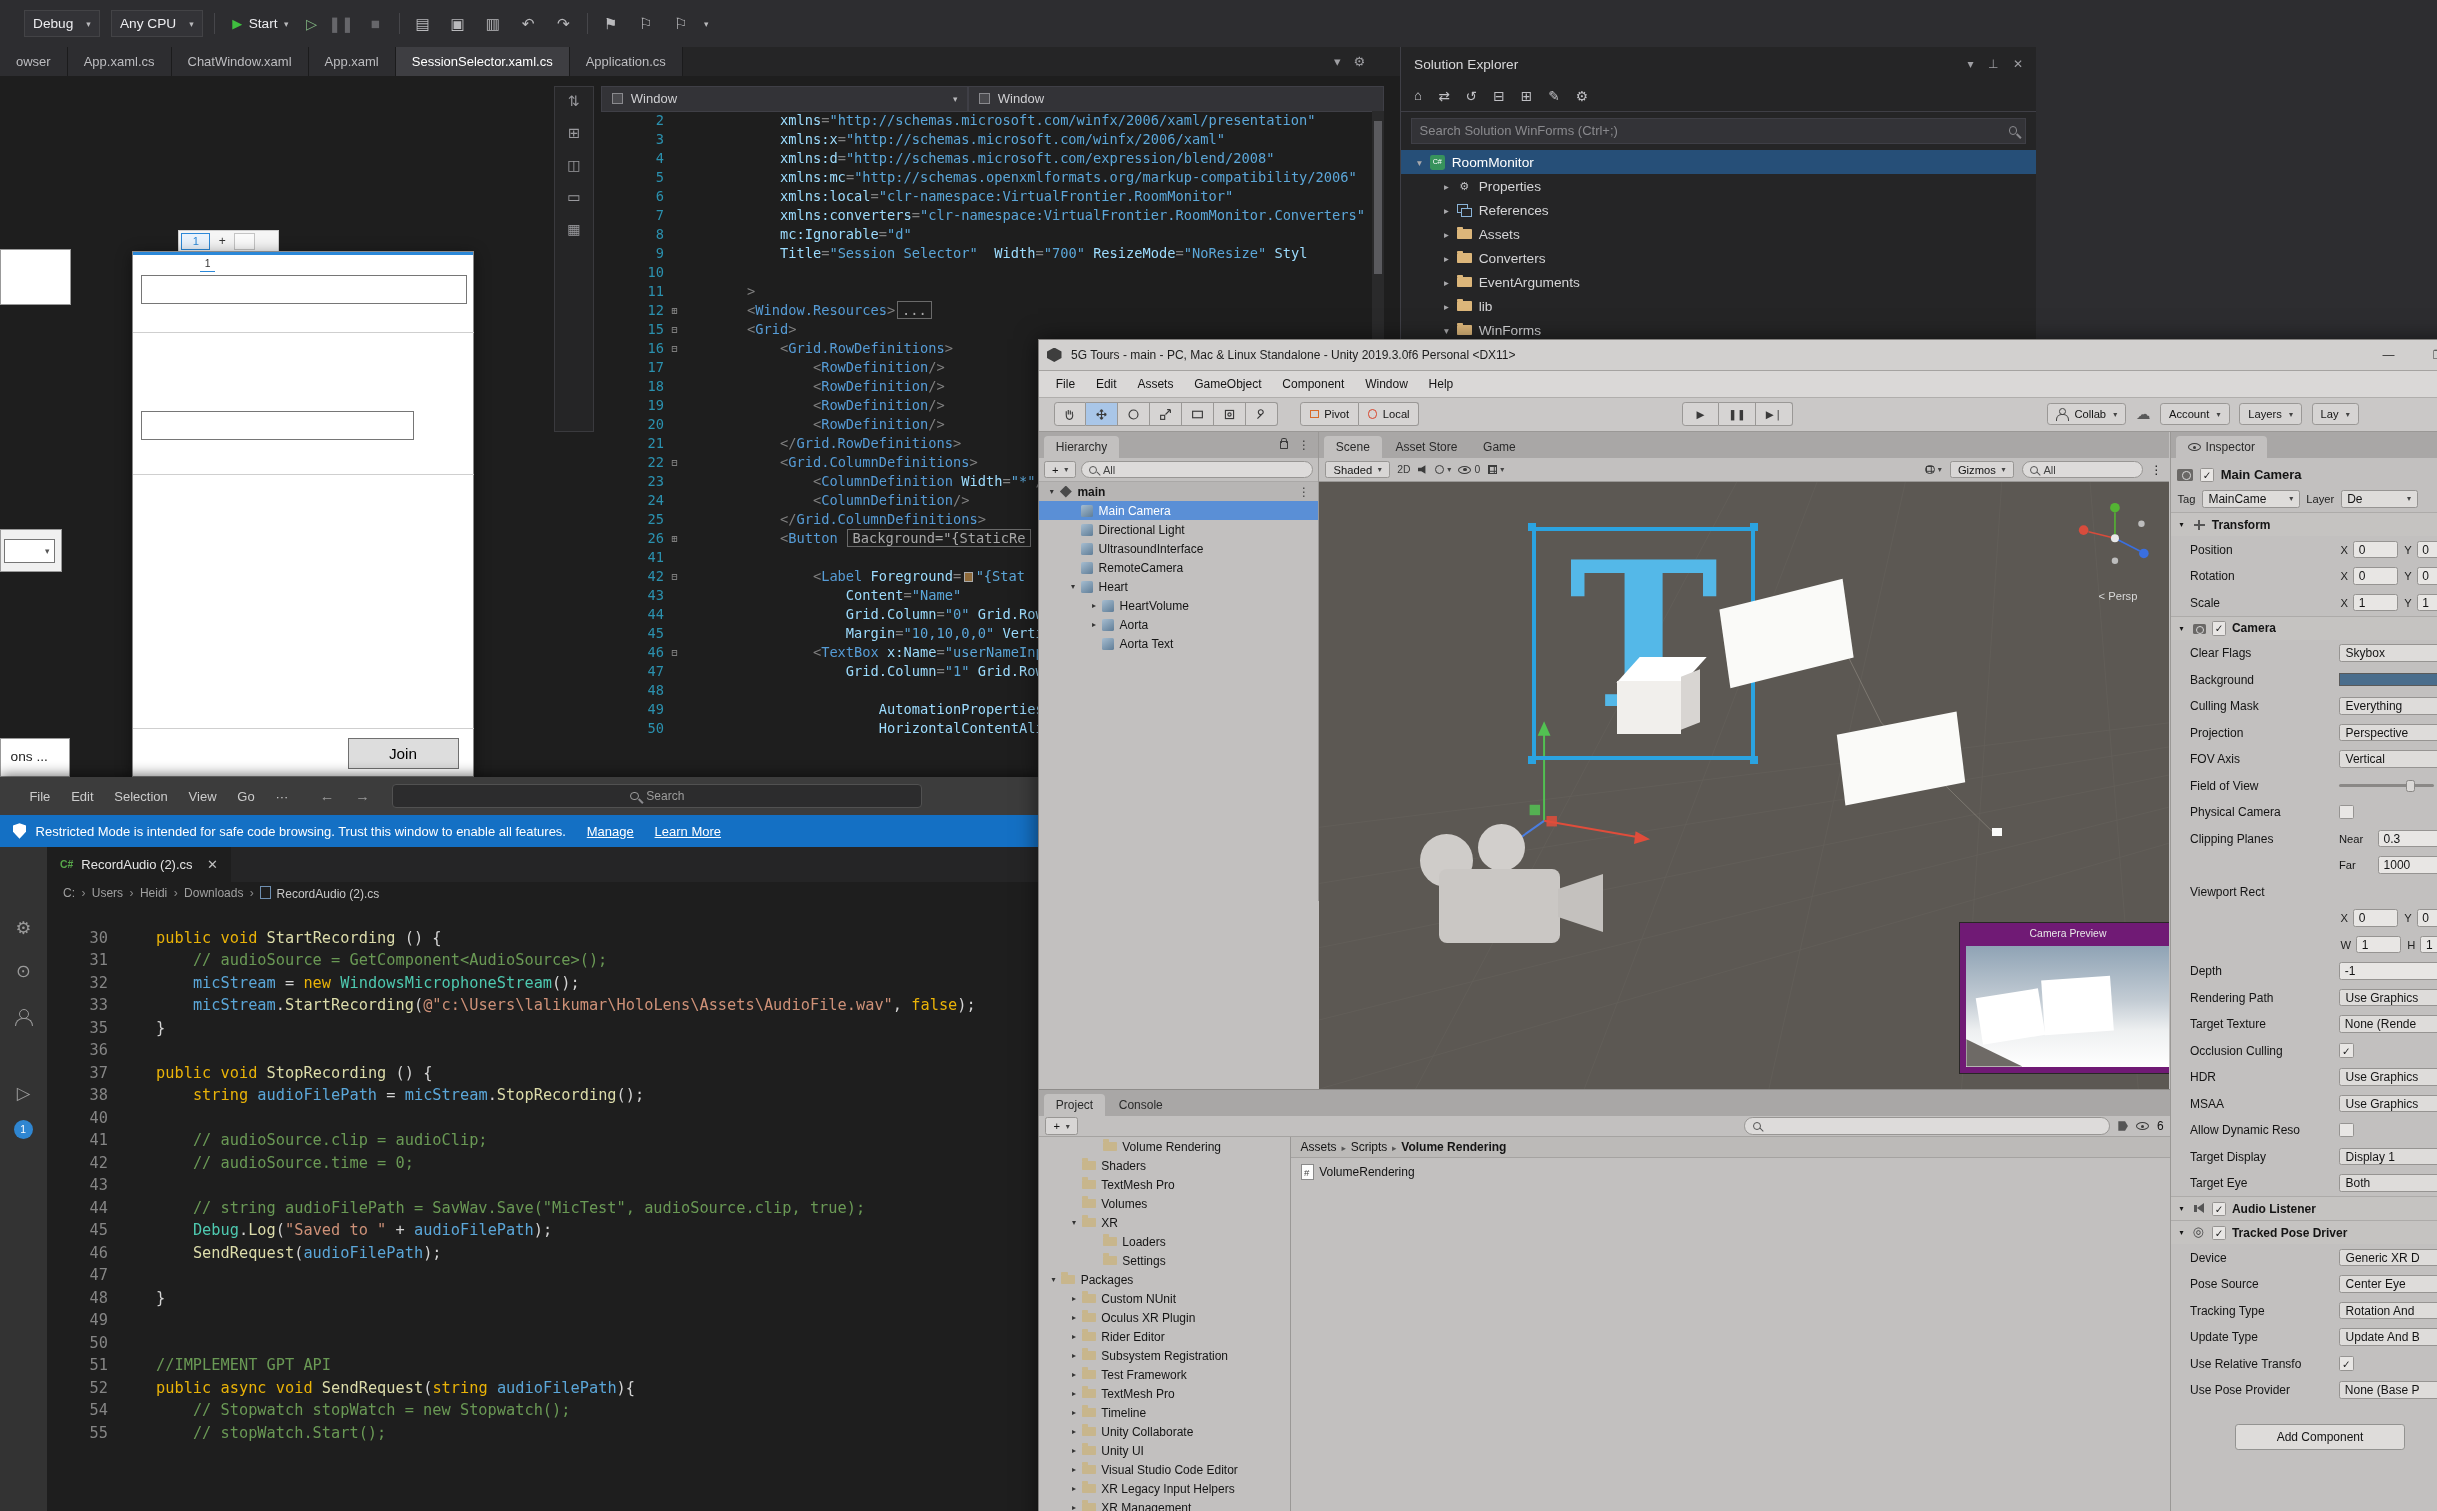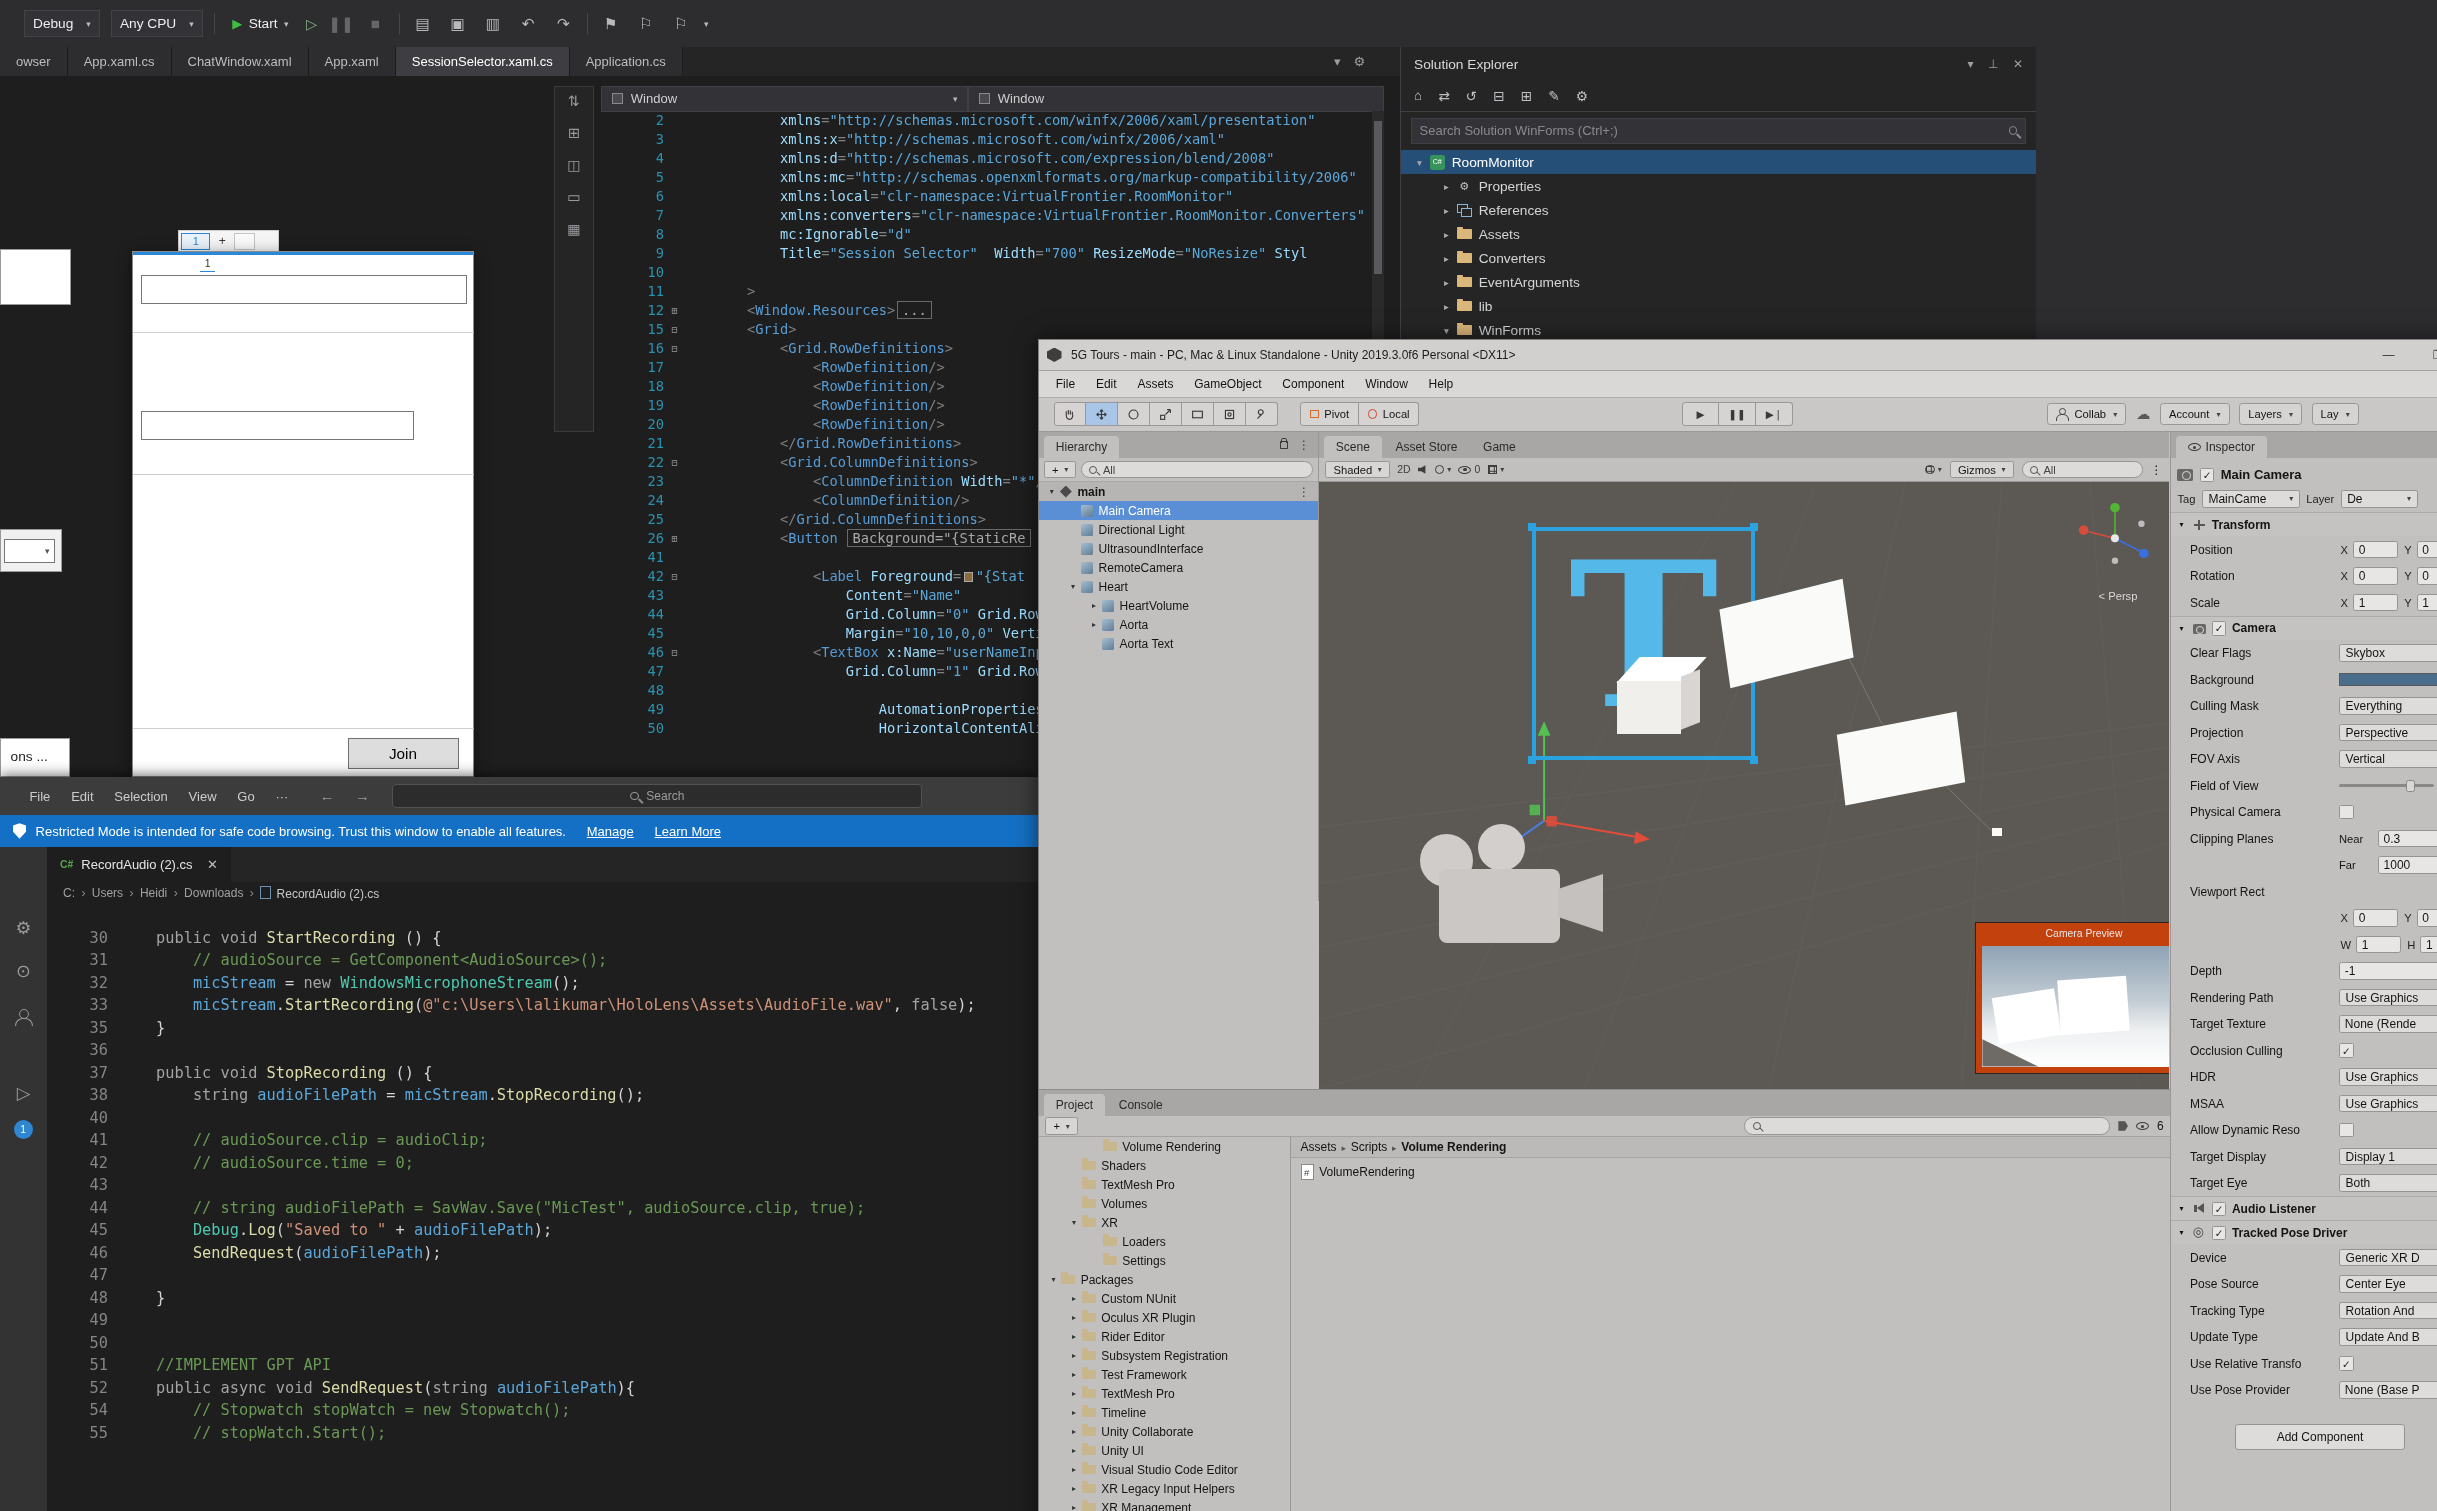--- a/index.html
+++ b/index.html
@@ -24,21 +24,21 @@
   .vs-editor{position:absolute;left:0;top:76px;width:1400px;height:1436px;background:#1e1e1e;z-index:1}
   .vs-strip{position:absolute;left:554px;top:9.6px;width:40px;height:346px;background:#252526;border:0.8px solid #3a3a3e;display:flex;flex-direction:column;align-items:center;padding-top:6.4px;gap:16px;color:#9a9a9e;font-size:14.5px}
   .vs-ph{position:absolute;top:9.6px;height:26px;background:#333337;border:0.8px solid #3f3f46;color:#cfcfd2;font-size:13px;display:flex;align-items:center;gap:8px;padding:0 9.6px}
   .ph-ic{width:11.2px;height:11.2px;border:0.8px solid #8a8a8e;background:#4a4a4e}
   .vs-code{position:absolute;left:601px;top:35px;width:767px;height:739px;font:13.7px/19px "DejaVu Sans Mono","Liberation Mono",monospace;overflow:hidden}
   .cl{display:flex;height:19px}
   .cl .ln{width:63px;text-align:right;color:#2b91af;flex:none}
   .cl .fold{width:21px;text-align:center;color:#9a9a9a;font-size:9.6px;line-height:19px;flex:none}
   .cl .ct{white-space:pre;flex:none;padding-left:29px}
   .tk-p{color:#808080}.tk-a{color:#9cdcfe}.tk-v{color:#5ba7d9}.tk-t{color:#569cd6}.tk-x{color:#d4d4d4}
-  .tk-k{color:#a3a3a3}.tk-m{color:#dcdcaa}.tk-s{color:#ce9178}.tk-c{color:#6a9955}.tk-ty{color:#4ec9b0}
+  .tk-k{color:#eab308}.tk-m{color:#dcdcaa}.tk-s{color:#ce9178}.tk-c{color:#6a9955}.tk-ty{color:#4ec9b0}
   .tk-fb{border:0.8px solid #6a6a6a;padding:0 4px;color:#a8a8a8;margin:0 1.6px}
   .tk-cb{display:inline-block;width:9.6px;height:9.6px;background:#8e6a3a;border:0.8px solid #aaa;margin:0 2.4px;vertical-align:-0.8px}
   .vs-scroll{position:absolute;left:1372px;top:35px;width:12px;height:699px;background:#2a2a2b}
   .vs-scroll .thumb{position:absolute;left:1.6px;top:9.6px;width:8.8px;height:153px;background:#5a5a5e}
   .vs-solexp{position:absolute;left:1400px;top:47px;width:636px;height:1465px;background:#252526;border-left:0.8px solid #3f3f46;color:#ccc;z-index:1}
   .se-head{display:flex;align-items:center;height:34px;padding:0 13px;font-size:13.7px;color:#d8d8da;gap:14.5px}
   .se-head .sp{flex:1}
   .se-hicon{color:#9f9fa3;font-size:12px}
   .se-tools{display:flex;gap:16px;padding:0 13px;height:30.5px;align-items:center;color:#c0c0c4;font-size:13.7px;border-bottom:0.8px solid #3f3f46}
   .se-search{margin:6.4px 9.6px;height:26px;background:#333337;border:0.8px solid #3f3f46;display:flex;align-items:center;padding:0 8px;color:#8a8a8e;font-size:13px}
@@ -173,21 +173,21 @@
   .quad{position:absolute;background:#fafaf8}
   .cube{position:absolute;left:298px;top:175px;width:88px;height:80px}
   .c-top{position:absolute;left:11.2px;top:0;width:67px;height:26px;background:#fff;transform:skewX(-42deg)}
   .c-front{position:absolute;left:0;top:24px;width:64px;height:53px;background:#f1efec}
   .c-side{position:absolute;left:64px;top:16px;width:19px;height:53px;background:#d8d5d2;transform:skewY(-22deg)}
   .cam{position:absolute;left:88px;top:337px;width:201px;height:141px}
   .cam .body{position:absolute;left:32px;top:50px;width:121px;height:74px;background:#cac7c4;border-radius:8px}
   .cam .reel1{position:absolute;left:13px;top:14.5px;width:53px;height:53px;border-radius:50%;background:#cfccc9}
   .cam .reel2{position:absolute;left:71px;top:4.8px;width:47px;height:47px;border-radius:50%;background:#d2cfcc}
   .cam .lens{position:absolute;left:151px;top:55px;width:45px;height:58px;background:#c4c1be;clip-path:polygon(0 26%,100% 0,100% 100%,0 74%)}
-  .campv{position:absolute;left:656px;top:440px;width:218px;height:152px;background:#c2410c;border:0.8px solid #282725}
+  .campv{position:absolute;left:640px;top:440px;width:218px;height:152px;background:#701a75;border:0.8px solid #282725}
   .campv .lbl{color:#e8e8e8;font-size:10.4px;text-align:center;height:21px;line-height:21px}
   .campv .view{position:absolute;left:6.4px;top:22.5px;right:6.4px;bottom:6.4px;background:linear-gradient(180deg,#8fa3b5 0%,#c3ccd4 45%,#eef0f1 70%,#fff 100%);overflow:hidden}
   .campv .view::after{content:"";position:absolute;left:0;bottom:0;width:56px;height:39px;background:#6e6a66;clip-path:polygon(0 100%,0 30%,100% 100%)}
   .pv-q{position:absolute;background:#fff}
   .persp{position:absolute;left:747px;top:108px;width:104px;text-align:center;color:#d8d8d8;font-size:11.2px}
   .gizmo-svg{position:absolute;left:0;top:0;pointer-events:none}
   .insp{position:absolute;left:1131px;top:0;width:300px;height:1114px;background:#c2c0bf;border-left:0.8px solid #9a9896}
   .obj-head{padding:4.8px 6.4px 1.6px 6.4px}
   .oh-row{display:flex;align-items:center;gap:6.4px;height:24px}
   .cam-ic{width:16px;height:12px;background:#6a6866;border-radius:1.6px;position:relative;flex:none}

